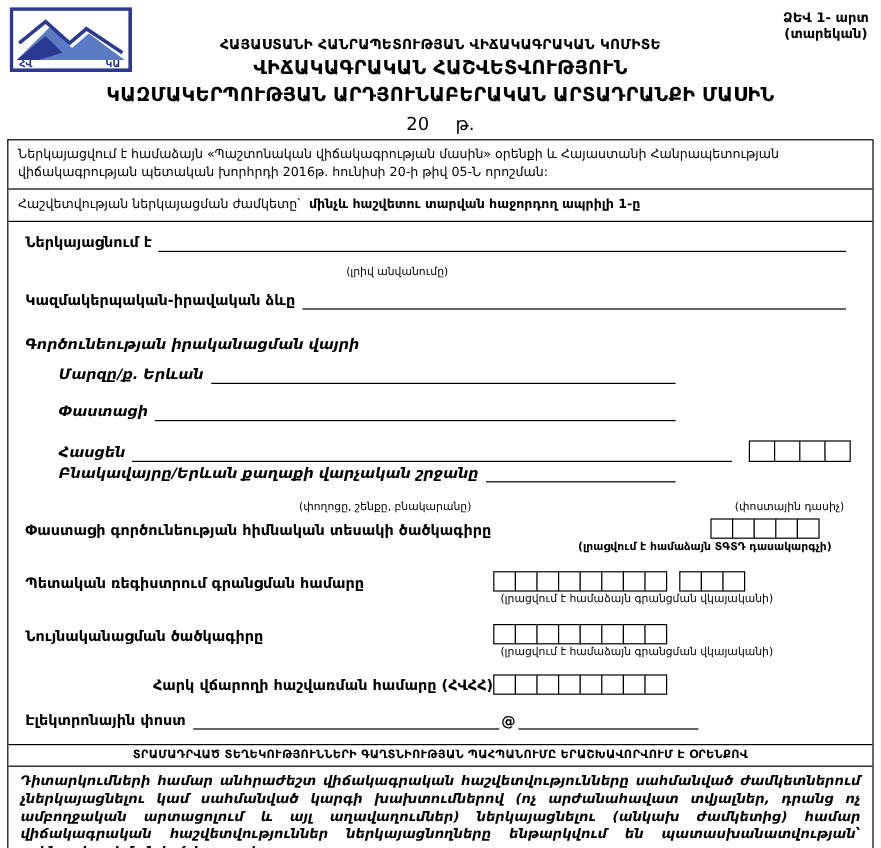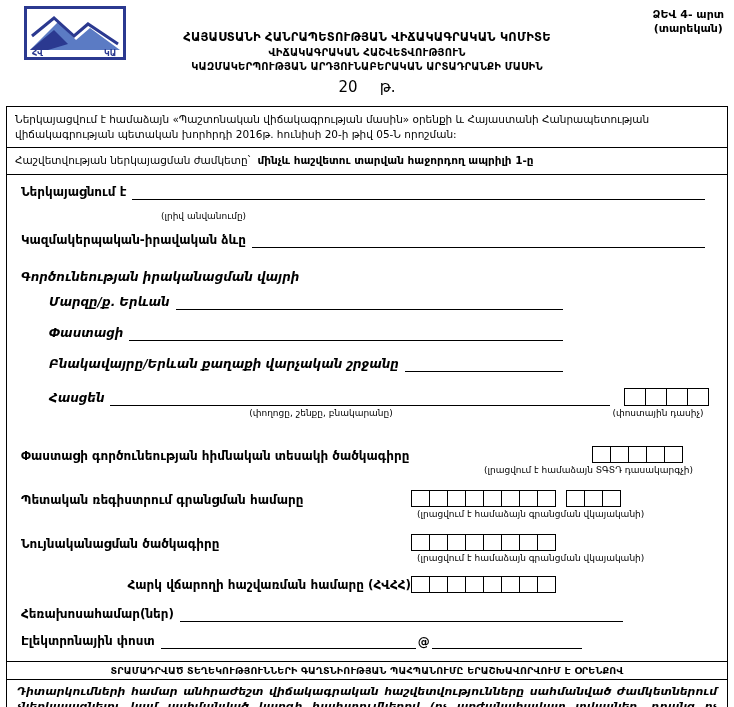--- a/index.html
+++ b/index.html
@@ -2,24 +2,24 @@
 <html><head>
 <meta charset="utf-8">
 <style>
   * { margin:0; padding:0; box-sizing:border-box; }
   html,body { background:#e8e8e8; }
   body { font-family:"DejaVu Sans", "Liberation Sans", sans-serif; }
   .page { width:734px; min-height:707px; background:#fff; margin:0 auto; padding:6px 6px 8px 6px; color:#000; }
 
   
   .header { position:relative; text-align:center; min-height:96px; }
-  .logo { position:absolute; left:18px; top:0; }
+  .logo { position:absolute; left:2px; top:0; }
   .form-code { position:absolute; right:4px; top:2px; font-weight:bold; font-size:11px; line-height:1.3; text-align:center; }
   .t1 { font-weight:bold; font-size:11.5px; padding-top:24px; letter-spacing:.2px; }
-  .t2 { font-weight:bold; font-size:10px; margin-top:3px; letter-spacing:.2px; }
+  .t2 { font-weight:bold; font-size:16px; margin-top:3px; letter-spacing:.2px; }
   .year { font-size:15px; margin-top:6px; }
   .ygap { display:inline-block; width:22px; height:11px; }
 
   
   .main { border:1px solid #000; margin-top:4px; }
   .sec { padding:5px 8px; border-bottom:1px solid #000; font-size:10.5px; line-height:1.45; }
   .b { font-weight:bold; }
 
   
   .formbody { padding:10px 14px 6px 14px; }
@@ -59,21 +59,21 @@
       <svg width="102" height="54" viewBox="0 0 102 54">
         <rect x="1.5" y="1.5" width="99" height="51" fill="#ffffff" stroke="#2b3990" stroke-width="3"></rect>
         <polygon points="6,44 34,16 52,34 66,22 96,44 6,44" fill="#5b7bc4"></polygon>
         <polygon points="6,44 30,24 44,38 24,44" fill="#2b3990"></polygon>
         <polyline points="8,30 30,12 50,30 64,18 94,38" fill="none" stroke="#2b3990" stroke-width="3"></polyline>
         <text x="8" y="50" font-size="8" fill="#2b3990" font-weight="bold">ՀՎ</text>
         <text x="80" y="50" font-size="8" fill="#2b3990" font-weight="bold">ԿԱ</text>
       </svg>
     </div>
     <div class="form-code">
-      <div>ՁԵՎ 4- արտ</div>
+      <div>ՁԵՎ 1- արտ</div>
       <div>(տարեկան)</div>
     </div>
     <div class="t1">ՀԱՅԱՍՏԱՆԻ ՀԱՆՐԱՊԵՏՈՒԹՅԱՆ ՎԻՃԱԿԱԳՐԱԿԱՆ ԿՈՄԻՏԵ</div>
     <div class="t2">ՎԻՃԱԿԱԳՐԱԿԱՆ ՀԱՇՎԵՏՎՈՒԹՅՈՒՆ</div>
     <div class="t2">ԿԱԶՄԱԿԵՐՊՈՒԹՅԱՆ ԱՐԴՅՈՒՆԱԲԵՐԱԿԱՆ ԱՐՏԱԴՐԱՆՔԻ ՄԱՍԻՆ</div>
     <div class="year">
       <span>20</span><span class="ygap"></span><span>թ.</span>
     </div>
   </div>
 
@@ -87,21 +87,21 @@
       <span>Հաշվետվության ներկայացման ժամկետը՝</span>
       <span class="b" style="margin-left:4px">մինչև հաշվետու տարվան հաջորդող ապրիլի 1-ը</span>
     </div>
 
     <div class="formbody">
 
       <div class="frow" style="margin-right:8px">
         <span class="lbl">Ներկայացնում է</span>
         <span class="fill"></span>
       </div>
-      <div class="caprow" style="margin-left:140px; width:340px; ">
+      <div class="caprow" style="margin-left:140px; width:340px; text-align:center;">
         <span class="cap">(լրիվ անվանումը)</span>
       </div>
 
       <div class="frow" style="margin-right:8px; margin-bottom:18px;">
         <span class="lbl">Կազմակերպական-իրավական ձևը</span>
         <span class="fill"></span>
       </div>
 
       <div class="heading-row indent">
         <span class="lbl it">Գործունեության իրականացման վայրի</span>
@@ -110,56 +110,56 @@
       <div class="frow indent" style="margin-right:150px; margin-bottom:16px;">
         <span class="lbl it">Մարզը/ք. Երևան</span>
         <span class="fill"></span>
       </div>
 
       <div class="frow indent" style="margin-right:150px; margin-bottom:16px;">
         <span class="lbl it">Փաստացի</span>
         <span class="fill"></span>
       </div>
 
+      <div class="frow indent" style="margin-bottom:2px;">
+        <span class="lbl it">Հասցեն</span>
+        <span class="fill"></span>
+        <span class="boxes postal" style="margin-left:14px; margin-right:4px;">
+            <span class="box-group">
+              <span class="cell"></span>
+              <span class="cell"></span>
+              <span class="cell"></span>
+              <span class="cell"></span>
+            </span>
+          </span>
+      </div>
+
       <div class="frow indent" style="margin-right:150px; margin-bottom:16px;">
         <span class="lbl it">Բնակավայրը/Երևան քաղաքի վարչական շրջանը</span>
         <span class="fill"></span>
       </div>
-
-      <div class="frow indent" style="margin-bottom:2px;">
-        <span class="lbl it">Հասցեն</span>
-        <span class="fill"></span>
-        <span class="boxes postal" style="margin-left:14px; margin-right:4px;">
-            <span class="box-group">
-              <span class="cell"></span>
-              <span class="cell"></span>
-              <span class="cell"></span>
-              <span class="cell"></span>
-            </span>
-          </span>
-      </div>
-      <div class="caprow-flex indent" style="margin-bottom:28px;gap:40px;">
+      <div class="caprow-flex indent" style="margin-bottom:4px;gap:40px;">
         <span class="cap" style="flex:1; text-align:center; padding-left:30px;">(փողոցը, շենքը, բնակարանը)</span>
         <span class="cap" style="width:110px; text-align:center;">(փոստային դասիչ)</span>
       </div>
 
       <div class="frow" style="margin-bottom:2px;">
         <span class="lbl">Փաստացի գործունեության հիմնական տեսակի ծածկագիրը</span>
         <span style="flex:1"></span>
         <span class="boxes" style="margin-right:30px;">
             <span class="box-group">
               <span class="cell"></span>
               <span class="cell"></span>
               <span class="cell"></span>
               <span class="cell"></span>
               <span class="cell"></span>
             </span>
           </span>
       </div>
-      <div class="cap caprow" style="text-align:right; margin-right:20px; margin-bottom:14px;">(լրացվում է համաձայն ՏԳՏԴ դասակարգչի)</div>
+      <div class="cap caprow" style="text-align:right; margin-right:20px; margin-bottom:14px;font-weight:bold;">(լրացվում է համաձայն ՏԳՏԴ դասակարգչի)</div>
 
       <div class="frow" style="margin-bottom:2px;">
         <span class="lbl lblcol">Պետական ռեգիստրում գրանցման համարը</span>
         <span class="boxes">
             <span class="box-group">
               <span class="cell"></span>
               <span class="cell"></span>
               <span class="cell"></span>
               <span class="cell"></span>
               <span class="cell"></span>
@@ -202,24 +202,20 @@
               <span class="cell"></span>
               <span class="cell"></span>
               <span class="cell"></span>
               <span class="cell"></span>
               <span class="cell"></span>
               <span class="cell"></span>
             </span>
           </span>
       </div>
 
-      <div class="frow" style="margin-right:90px; margin-bottom:12px;">
-        <span class="lbl">Հեռախոսահամար(ներ)</span>
-        <span class="fill"></span>
-      </div>
 
       <div class="frow" style="margin-bottom:6px;">
         <span class="lbl">Էլեկտրոնային փոստ</span>
         <span class="fillfix" style="width:255px;"></span>
         <span class="at">@</span>
         <span class="fillfix" style="width:150px; margin-left:0;"></span>
       </div>
 
     </div>
 

